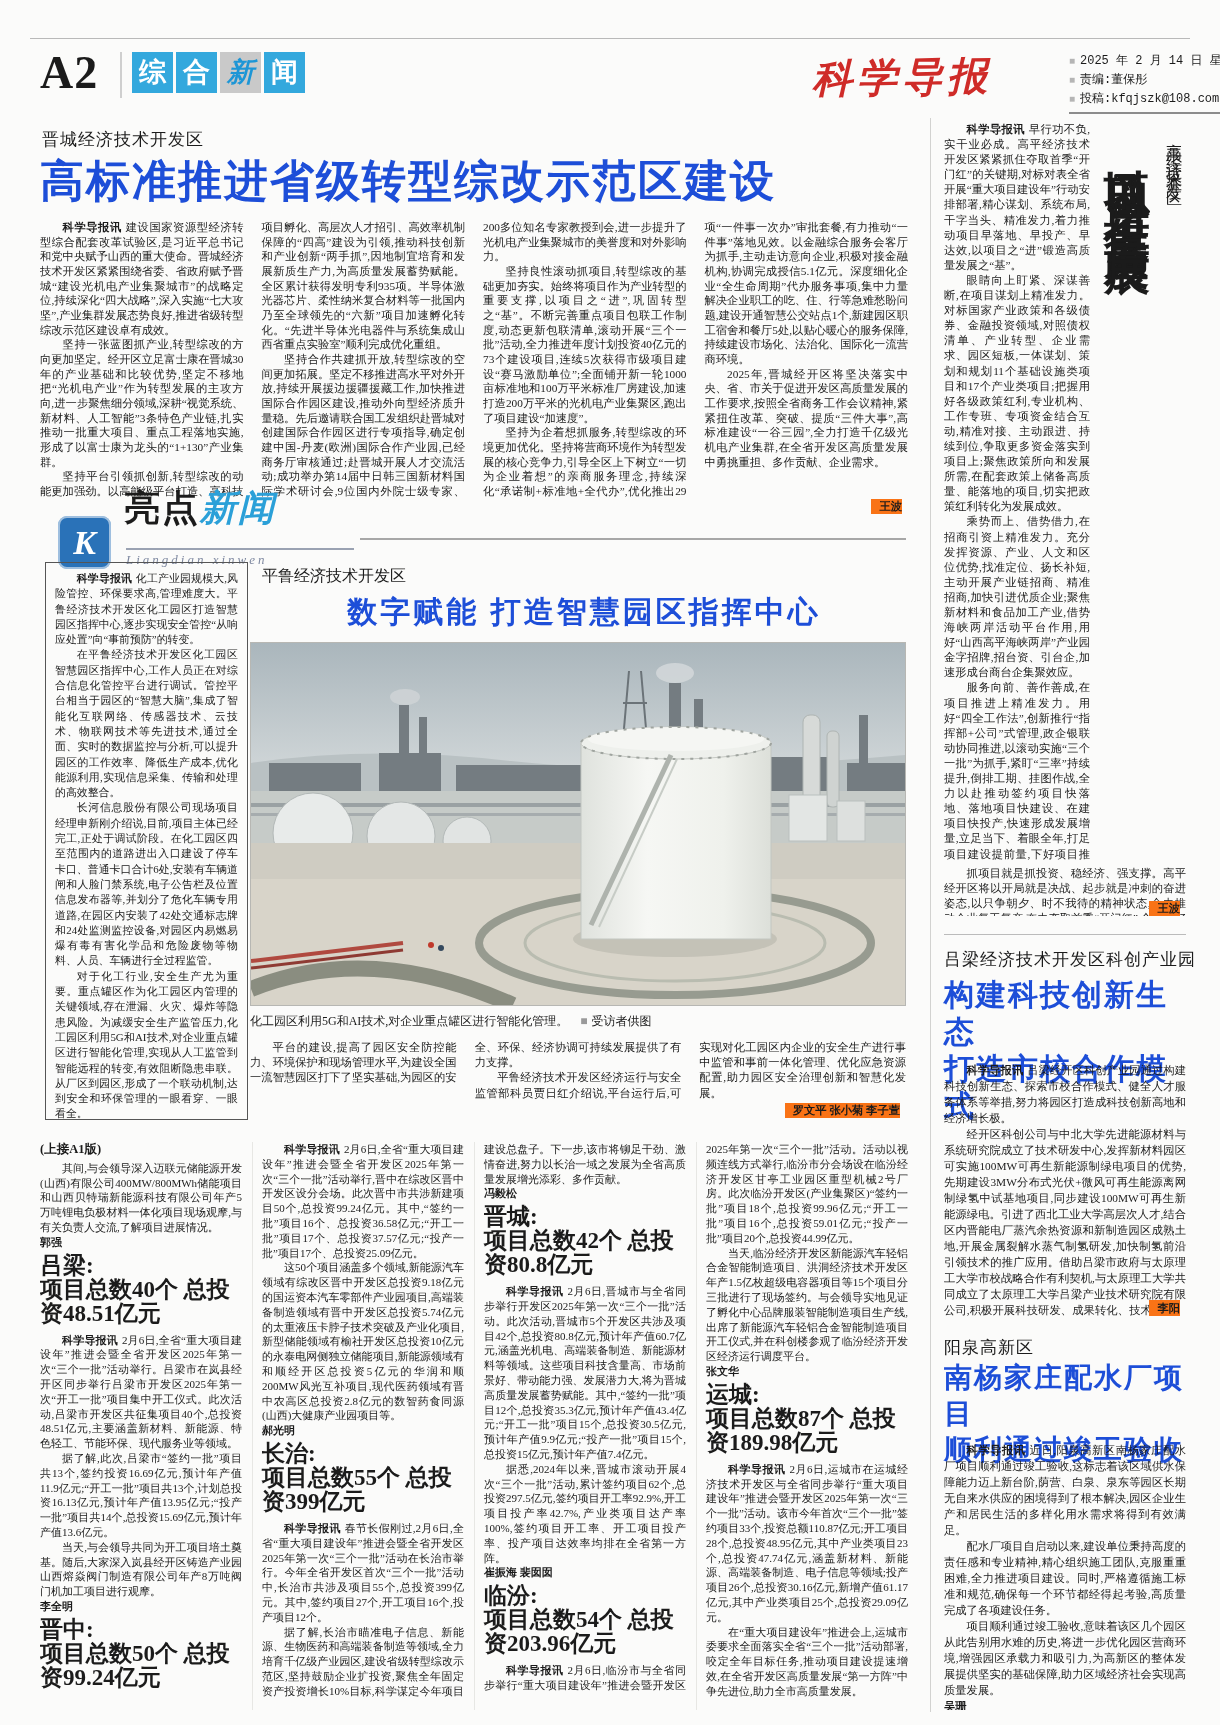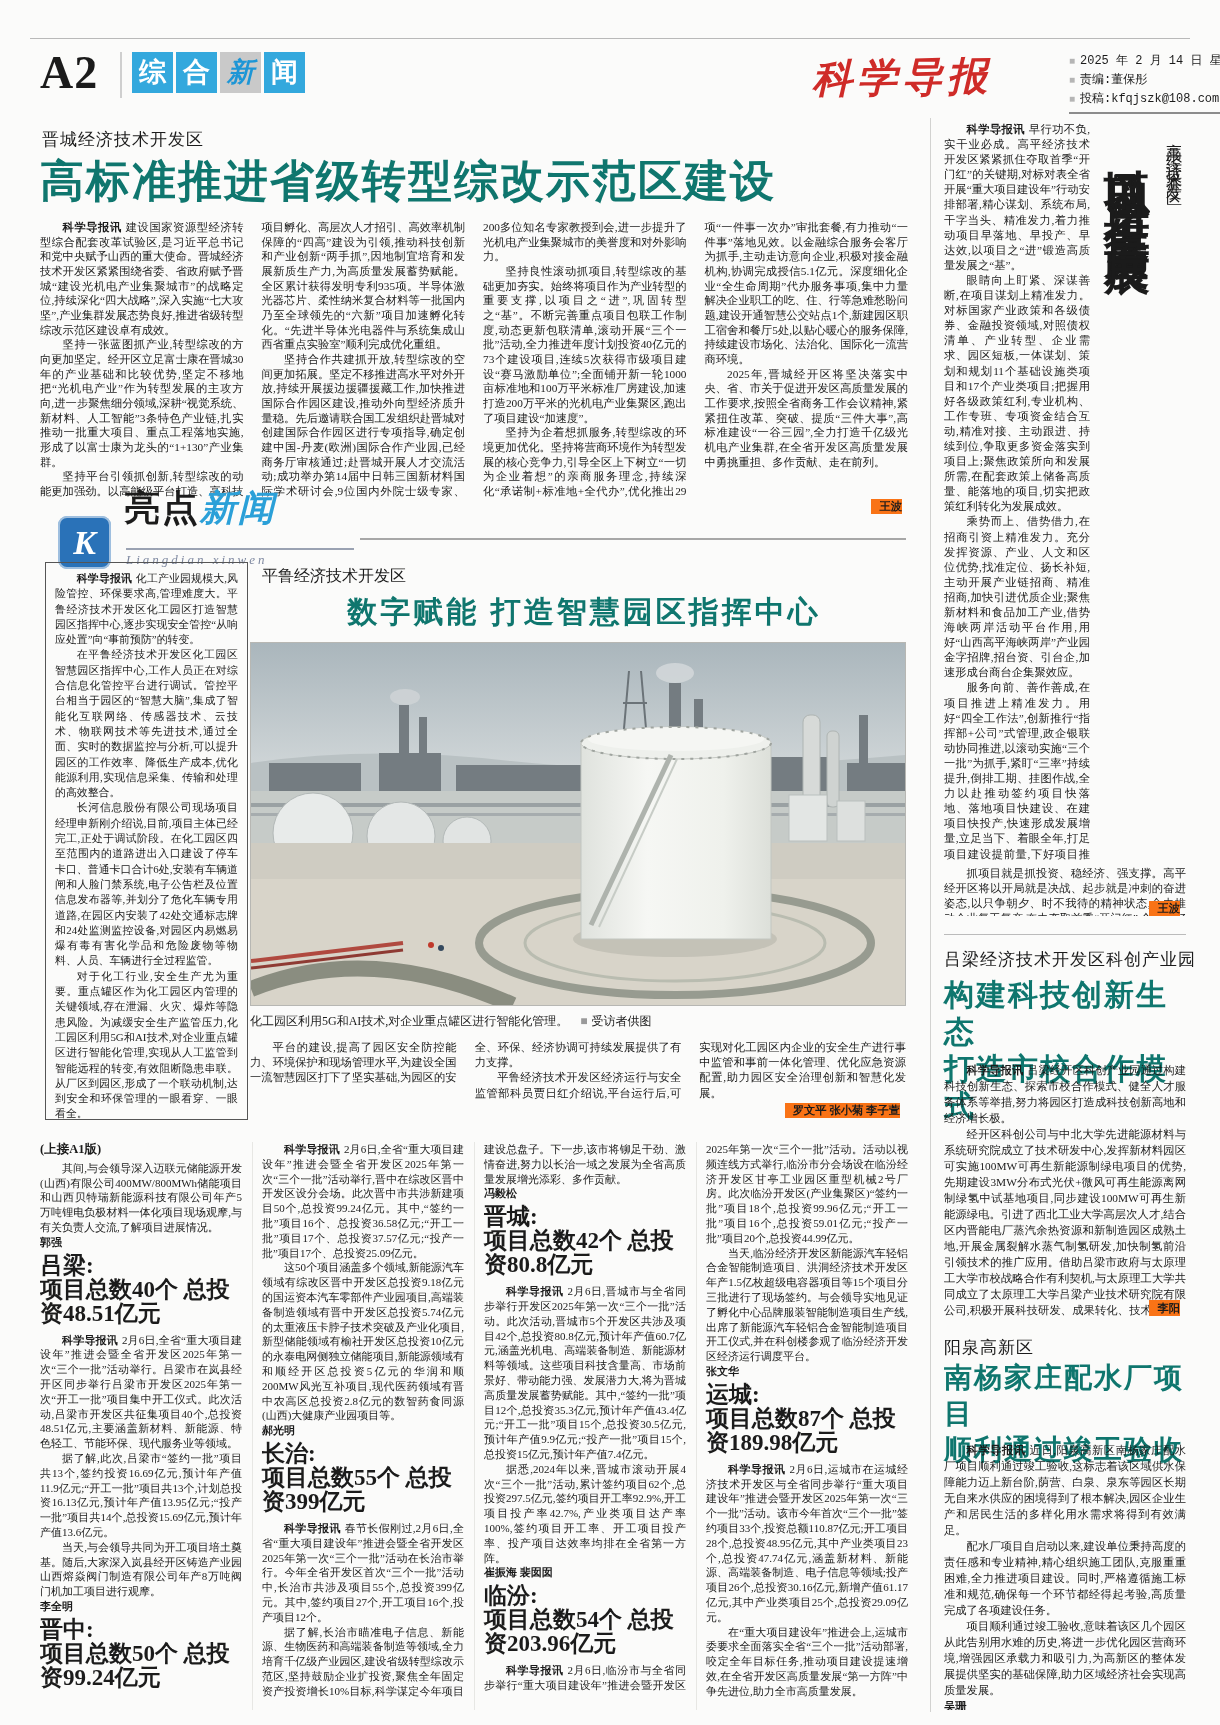--- a/index.html
+++ b/index.html
@@ -6,21 +6,21 @@
 html{background:#ddd}
 body{width:1220px;height:1725px;position:relative;background:#fbfbfa;color:#1b1b1b;
      font-family:"Liberation Serif","DejaVu Serif",serif;overflow:hidden}
 .abs{position:absolute}
 .clip{overflow:hidden}
 .jt{text-align:justify}
 p.g{text-indent:2em;text-align:justify}
 .wire{margin-right:.35em;font-weight:700}
 .byl{text-align:left;font-weight:700;padding-right:10px}
 .pinbyl{position:absolute;right:6px;bottom:0;font-weight:700;background:#f97316;padding-left:8px}
-.hl{font-family:"Liberation Sans","DejaVu Sans",sans-serif;font-weight:900;color:#0f766e}
+.hl{font-family:"Liberation Sans","DejaVu Sans",sans-serif;font-weight:900;color:#1d4ed8}
 .vert{writing-mode:vertical-rl;text-orientation:upright}
 
 .topline{left:30px;top:38px;width:1160px;height:0;border-top:1px solid #b9b9b9}
 .edition{left:40px;top:46px;font-size:46px;font-weight:700;letter-spacing:1px}
 .hdr-sep{left:120px;top:52px;width:0;height:46px;border-left:2px solid #cfcfcf}
 .logobox{width:41px;height:41px;display:inline-block;text-align:center;line-height:41px;
          font-size:27px;font-weight:900;font-family:"Liberation Sans","DejaVu Sans",sans-serif}
 .lb-blue{background:#33a8dd;color:#fff}
 .lb-grey{background:#c9c9c9;color:#1d96d6;font-style:italic;font-family:"Liberation Serif",serif}
 .logoline{left:132px;top:52px;display:flex;gap:3px}
@@ -94,21 +94,21 @@
 
 <div class="abs lead-kicker">晋城经济技术开发区</div>
 <h1 class="abs lead-head hl">高标准推进省级转型综改示范区建设</h1>
 <div class="abs lead-body clip">
   <p class="g"><b class="wire">科学导报讯</b><span>建设国家资源型经济转型综合配套改革试验区,是习近平总书记和党中央赋予山西的重大使命。晋城经济技术开发区紧紧围绕省委、省政府赋予晋城“建设光机电产业集聚城市”的战略定位,持续深化“四大战略”,深入实施“七大攻坚”,产业集群发展态势良好,推进省级转型综改示范区建设卓有成效。</span></p>
   <p class="g">坚持一张蓝图抓产业,转型综改的方向更加坚定。经开区立足富士康在晋城30年的产业基础和比较优势,坚定不移地把“光机电产业”作为转型发展的主攻方向,进一步聚焦细分领域,深耕“视觉系统、新材料、人工智能”3条特色产业链,扎实推动一批重大项目、重点工程落地实施,形成了以富士康为龙头的“1+130”产业集群。</p>
   <p class="g">坚持平台引领抓创新,转型综改的动能更加强劲。以高能级平台打造、高科技项目孵化、高层次人才招引、高效率机制保障的“四高”建设为引领,推动科技创新和产业创新“两手抓”,因地制宜培育和发展新质生产力,为高质量发展蓄势赋能。全区累计获得发明专利935项。半导体激光器芯片、柔性纳米复合材料等一批国内乃至全球领先的“六新”项目加速孵化转化。“先进半导体光电器件与系统集成山西省重点实验室”顺利完成优化重组。</p>
   <p class="g">坚持合作共建抓开放,转型综改的空间更加拓展。坚定不移推进高水平对外开放,持续开展援边援疆援藏工作,加快推进国际合作园区建设,推动外向型经济质升量稳。先后邀请联合国工发组织赴晋城对创建国际合作园区进行专项指导,确定创建中国-丹麦(欧洲)国际合作产业园,已经商务厅审核通过;赴晋城开展人才交流活动;成功举办第14届中日韩三国新材料国际学术研讨会,9位国内外院士级专家、200多位知名专家教授到会,进一步提升了光机电产业集聚城市的美誉度和对外影响力。</p>
   <p class="g">坚持良性滚动抓项目,转型综改的基础更加夯实。始终将项目作为产业转型的重要支撑,以项目之“进”,巩固转型之“基”。不断完善重点项目包联工作制度,动态更新包联清单,滚动开展“三个一批”活动,全力推进年度计划投资40亿元的73个建设项目,连续5次获得市级项目建设“赛马激励单位”;全面铺开新一轮1000亩标准地和100万平米标准厂房建设,加速打造200万平米的光机电产业集聚区,跑出了项目建设“加速度”。</p>
   <p class="g">坚持为企着想抓服务,转型综改的环境更加优化。坚持将营商环境作为转型发展的核心竞争力,引导全区上下树立“一切为企业着想”的亲商服务理念,持续深化“承诺制+标准地+全代办”,优化推出29项“一件事一次办”审批套餐,有力推动“一件事”落地见效。以金融综合服务会客厅为抓手,主动走访意向企业,积极对接金融机构,协调完成授信5.1亿元。深度细化企业“全生命周期”代办服务事项,集中力量解决企业职工的吃、住、行等急难愁盼问题,建设开通智慧公交站点1个,新建园区职工宿舍和餐厅5处,以贴心暖心的服务保障,持续建设市场化、法治化、国际化一流营商环境。</p>
-  <p class="g">2025年,晋城经开区将坚决落实中央、省、市关于促进开发区高质量发展的工作要求,按照全省商务工作会议精神,紧紧扭住改革、突破、提质“三件大事”,高标准建设“一谷三园”,全力打造千亿级光机电产业集群,在全省开发区高质量发展中勇挑重担、多作贡献、走在前列。</p>
+  <p class="g">2025年,晋城经开区将坚决落实中央、省、市关于促进开发区高质量发展的工作要求,按照全省商务工作会议精神,紧紧扭住改革、突破、提质“三件大事”,高标准建设“一谷三园”,全力打造千亿级光机电产业集群,在全省开发区高质量发展中勇挑重担、多作贡献、企业需求。</p>
   <span class="pinbyl">王波</span>
 </div>
 
 <div class="abs vrule"></div>
 <div class="abs gp-body clip jt">
   <p class="g"><b class="wire">科学导报讯</b><span>早行功不负,实干业必成。高平经济技术开发区紧紧抓住夺取首季“开门红”的关键期,对标对表全省开展“重大项目建设年”行动安排部署,精心谋划、系统布局,干字当头、精准发力,着力推动项目早落地、早投产、早达效,以项目之“进”锻造高质量发展之“基”。</span></p>
   <p class="g">眼睛向上盯紧、深谋善断,在项目谋划上精准发力。对标国家产业政策和各级债券、金融投资领域,对照债权清单、产业转型、企业需求、园区短板,一体谋划、策划和规划11个基础设施类项目和17个产业类项目;把握用好各级政策红利,专业机构、工作专班、专项资金结合互动,精准对接、主动跟进、持续到位,争取更多资金落实到项目上;聚焦政策所向和发展所需,在配套政策上储备高质量、能落地的项目,切实把政策红利转化为发展成效。</p>
   <p class="g">乘势而上、借势借力,在招商引资上精准发力。充分发挥资源、产业、人文和区位优势,找准定位、扬长补短,主动开展产业链招商、精准招商,加快引进优质企业;聚焦新材料和食品加工产业,借势海峡两岸活动平台作用,用好“山西高平海峡两岸”产业园金字招牌,招台资、引台企,加速形成台商台企集聚效应。</p>
   <p class="g">服务向前、善作善成,在项目推进上精准发力。用好“四全工作法”,创新推行“指挥部+公司”式管理,政企银联动协同推进,以滚动实施“三个一批”为抓手,紧盯“三率”持续提升,倒排工期、挂图作战,全力以赴推动签约项目快落地、落地项目快建设、在建项目快投产,快速形成发展增量,立足当下、着眼全年,打足项目建设提前量,下好项目推进先手棋,推动主要经济指标持续保持全省第一方阵。</p>
 </div>

